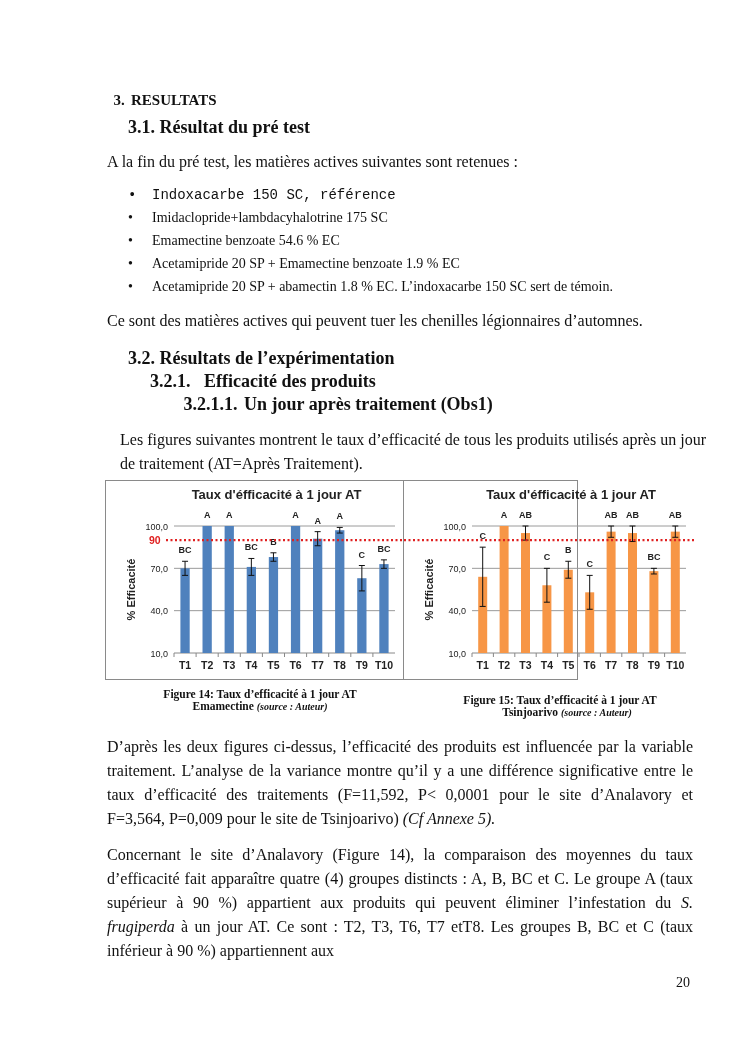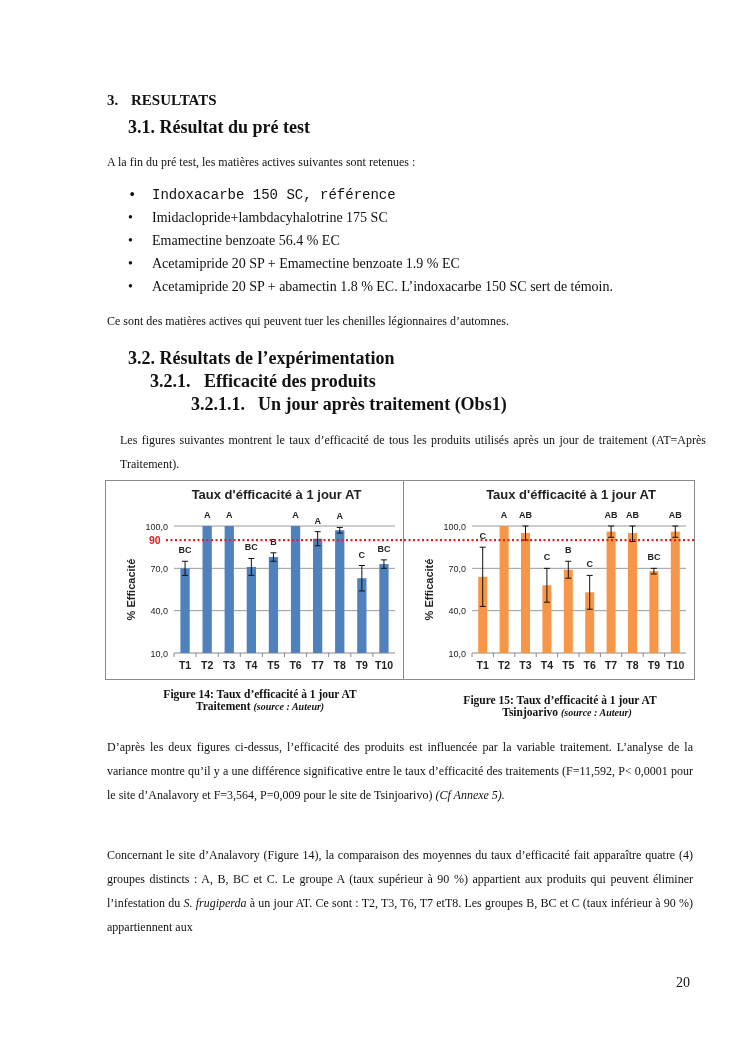--- a/index.html
+++ b/index.html
@@ -1,52 +1,52 @@
 <!DOCTYPE html>
 <html><head>
 <meta charset="utf-8">
 <style>
   html, body { margin:0; padding:0; background:#ffffff; }
   body { width:745px; height:1053px; position:relative; font-family:"Liberation Serif", serif; color:#111; }
   .abs { position:absolute; }
-  .h1 { left:107px; top:92px; font-size:15px; font-weight:bold; }
+  .h1 { left:107px; top:92px; font-size:15px; font-weight:bold;text-align:center; }
   .h1 .num { display:inline-block; width:24px; }
   .h2 { font-size:18px; font-weight:bold; }
-  .p { font-size:12px; line-height:24px; text-align:justify; }
+  .p { font-size:16px; line-height:24px; text-align:justify; }
   .bul { font-size:14px; left:128px; }
   .bul .dot { display:inline-block; width:24px; }
-  .chartbox { left:105px; top:480px; width:590px; height:200px; border:1px solid #8a8a8a; box-sizing:border-box; }
+  .chartbox { left:105px; top:480px; width:473px; height:200px; border:1px solid #8a8a8a; box-sizing:border-box; }
   .divider { position:absolute; left:297px; top:0; width:1px; height:198px; background:#8a8a8a; }
   .caption { font-size:11.5px; font-weight:bold; text-align:center; }
   .caption i { font-weight:bold; font-size:10px; }
   svg text { font-family:"Liberation Sans", sans-serif; }
 </style>
 </head>
 <body>
 
 <div class="abs h1">
   <span class="num">3.</span><span>RESULTATS</span>
 </div>
 <div class="abs h2" style="left:128px; top:117px;">3.1. Résultat du pré test</div>
 
 <div class="abs p" style="left:107px; top:150px;">A la fin du pré test, les matières actives suivantes sont retenues :</div>
 
 <div>
   <div class="abs bul" style="top:187px;font-family:Liberation Mono, monospace;"><span class="dot">•</span><span>Indoxacarbe 150 SC, référence</span></div>
   <div class="abs bul" style="top:210px;"><span class="dot">•</span><span>Imidaclopride+lambdacyhalotrine 175 SC</span></div>
-  <div class="abs bul" style="top:233px;"><span class="dot">•</span><span>Emamectine benzoate 56.4 % EC</span></div>
+  <div class="abs bul" style="top:233px;"><span class="dot">•</span><span>Emamectine benzoate 54.6 % EC</span></div>
   <div class="abs bul" style="top:256px;"><span class="dot">•</span><span>Acetamipride 20 SP + Emamectine benzoate 1.9 % EC</span></div>
   <div class="abs bul" style="top:279px;"><span class="dot">•</span><span>Acetamipride 20 SP + abamectin 1.8 % EC. L’indoxacarbe 150 SC sert de témoin.</span></div>
 </div>
 
 <div class="abs p" style="left:107px; top:309px;">Ce sont des matières actives qui peuvent tuer les chenilles légionnaires d’automnes.</div>
 
 <div class="abs h2" style="left:128px; top:348px;font-family:Liberation Serif, serif;">3.2. Résultats de l’expérimentation</div>
 <div class="abs h2" style="left:150px; top:371px; white-space:pre;">3.2.1.   Efficacité des produits</div>
-<div class="abs h2" style="left:191px; top:394px;">
+<div class="abs h2" style="left:177px; top:394px;text-align:center;">
   <span style="display:inline-block; width:67px;">3.2.1.1.</span><span>Un jour après traitement (Obs1)</span>
 </div>
 
 <div class="abs p" style="left:120px; top:428px; width:586px;">Les figures suivantes montrent le taux d’efficacité de tous les produits utilisés après un jour de traitement (AT=Après Traitement).</div>
 
 <div class="abs chartbox">
   <div class="divider"></div>
   <svg id="chart0" class="abs" style="left:0;top:0;" width="297" height="198">
       <text x="170.5" y="18" text-anchor="middle" font-size="13" font-weight="bold" fill="#222">Taux d'éfficacité à 1 jour AT</text>
       <text x="0" y="0" transform="translate(29,108.5) rotate(-90)" text-anchor="middle" font-size="11" font-weight="bold" fill="#222">% Efficacité</text>
@@ -199,21 +199,21 @@
       <line x1="268.29999999999995" x2="274.29999999999995" y1="56.28888888888889" y2="56.28888888888889" stroke="#111" stroke-width="1"></line>
       <text x="271.29999999999995" y="37" text-anchor="middle" font-size="9" font-weight="bold" fill="#222">AB</text>
       <text x="271.29999999999995" y="188" text-anchor="middle" font-size="10.5" font-weight="bold" fill="#222" font-family="Liberation Serif, serif">T10</text>
       <line x1="260.6" x2="260.6" y1="172" y2="176" stroke="#888"></line>
       <line x1="0" x2="290" y1="59.111111111111114" y2="59.111111111111114" stroke="#e02020" stroke-width="2.2" stroke-dasharray="2,2.5"></line>
     </svg>
 </div>
 
 <div class="abs caption" style="left:140px; top:688px; width:240px;">
   <div>Figure 14: Taux d’efficacité à 1 jour AT</div>
-  <div><span>Traitement </span><i>(source : Auteur)</i></div>
+  <div><span>Emamectine </span><i>(source : Auteur)</i></div>
 </div>
 <div class="abs caption" style="left:440px; top:694px; width:240px;">
   <div>Figure 15: Taux d’efficacité à 1 jour AT</div>
   <div style="text-align:center; padding-left:14px;"><span>Tsinjoarivo </span><i>(source : Auteur)</i></div>
 </div>
 
 <div class="abs p" style="left:107px; top:735px; width:586px;">
   <span>D’après les deux figures ci-dessus, l’efficacité des produits est influencée par la variable traitement. L’analyse de la variance montre qu’il y a une différence significative entre le taux d’efficacité des traitements (F=11,592, P&lt; 0,0001 pour le site d’Analavory et F=3,564, P=0,009 pour le site de Tsinjoarivo) </span><i>(Cf Annexe 5).</i>
 </div>
 

